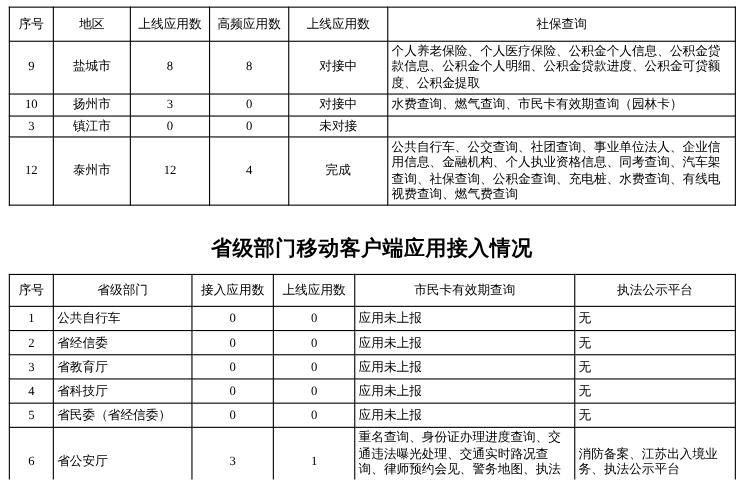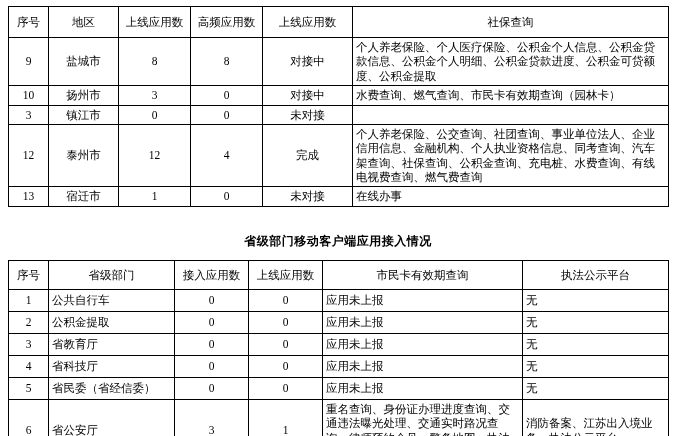--- a/index.html
+++ b/index.html
@@ -37,21 +37,21 @@
   }
   .t1 th {
     text-align: center;
     height: 26px;
   }
   .c { text-align: center; }
   .l { text-align: left; }
   .t1 td.c { text-align: center; }
   .section-title {
     text-align: center;
-    font-size: 12px;
+    font-size: 19px;
     font-weight: bold;
     margin: 26px 0 10px 0;
     letter-spacing: 0.5px;
   }
   .t2 th {
     text-align: center;
     height: 24px;
     font-size: 11.5px;
   }
   .t2 td {
@@ -106,29 +106,21 @@
         <td class="c">0</td>
         <td class="c">未对接</td>
         <td class="l"></td>
       </tr>
       <tr>
         <td class="c">12</td>
         <td class="c">泰州市</td>
         <td class="c">12</td>
         <td class="c">4</td>
         <td class="c">完成</td>
-        <td class="l">个人养老保险、公交查询、社团查询、事业单位法人、企业信用信息、金融机构、个人执业资格信息、同考查询、汽车架查询、社保查询、公积金查询、充电桩、水费查询、有线电视费查询、燃气费查询</td>
-      </tr>
-      <tr>
-        <td class="c">13</td>
-        <td class="c">宿迁市</td>
-        <td class="c">1</td>
-        <td class="c">0</td>
-        <td class="c">未对接</td>
-        <td class="l">在线办事</td>
+        <td class="l">公共自行车、公交查询、社团查询、事业单位法人、企业信用信息、金融机构、个人执业资格信息、同考查询、汽车架查询、社保查询、公积金查询、充电桩、水费查询、有线电视费查询、燃气费查询</td>
       </tr>
     </tbody>
   </table>
 
   <div class="section-title">省级部门移动客户端应用接入情况</div>
 
   <table class="t2">
     <colgroup>
       <col style="width:40px">
       <col style="width:126px">
@@ -151,21 +143,21 @@
       <tr>
         <td class="c">1</td>
         <td class="l">公共自行车</td>
         <td class="c">0</td>
         <td class="c">0</td>
         <td class="l">应用未上报</td>
         <td class="l">无</td>
       </tr>
       <tr>
         <td class="c">2</td>
-        <td class="l">公积金提取</td>
+        <td class="l">省经信委</td>
         <td class="c">0</td>
         <td class="c">0</td>
         <td class="l">应用未上报</td>
         <td class="l">无</td>
       </tr>
       <tr>
         <td class="c">3</td>
         <td class="l">省教育厅</td>
         <td class="c">0</td>
         <td class="c">0</td>

